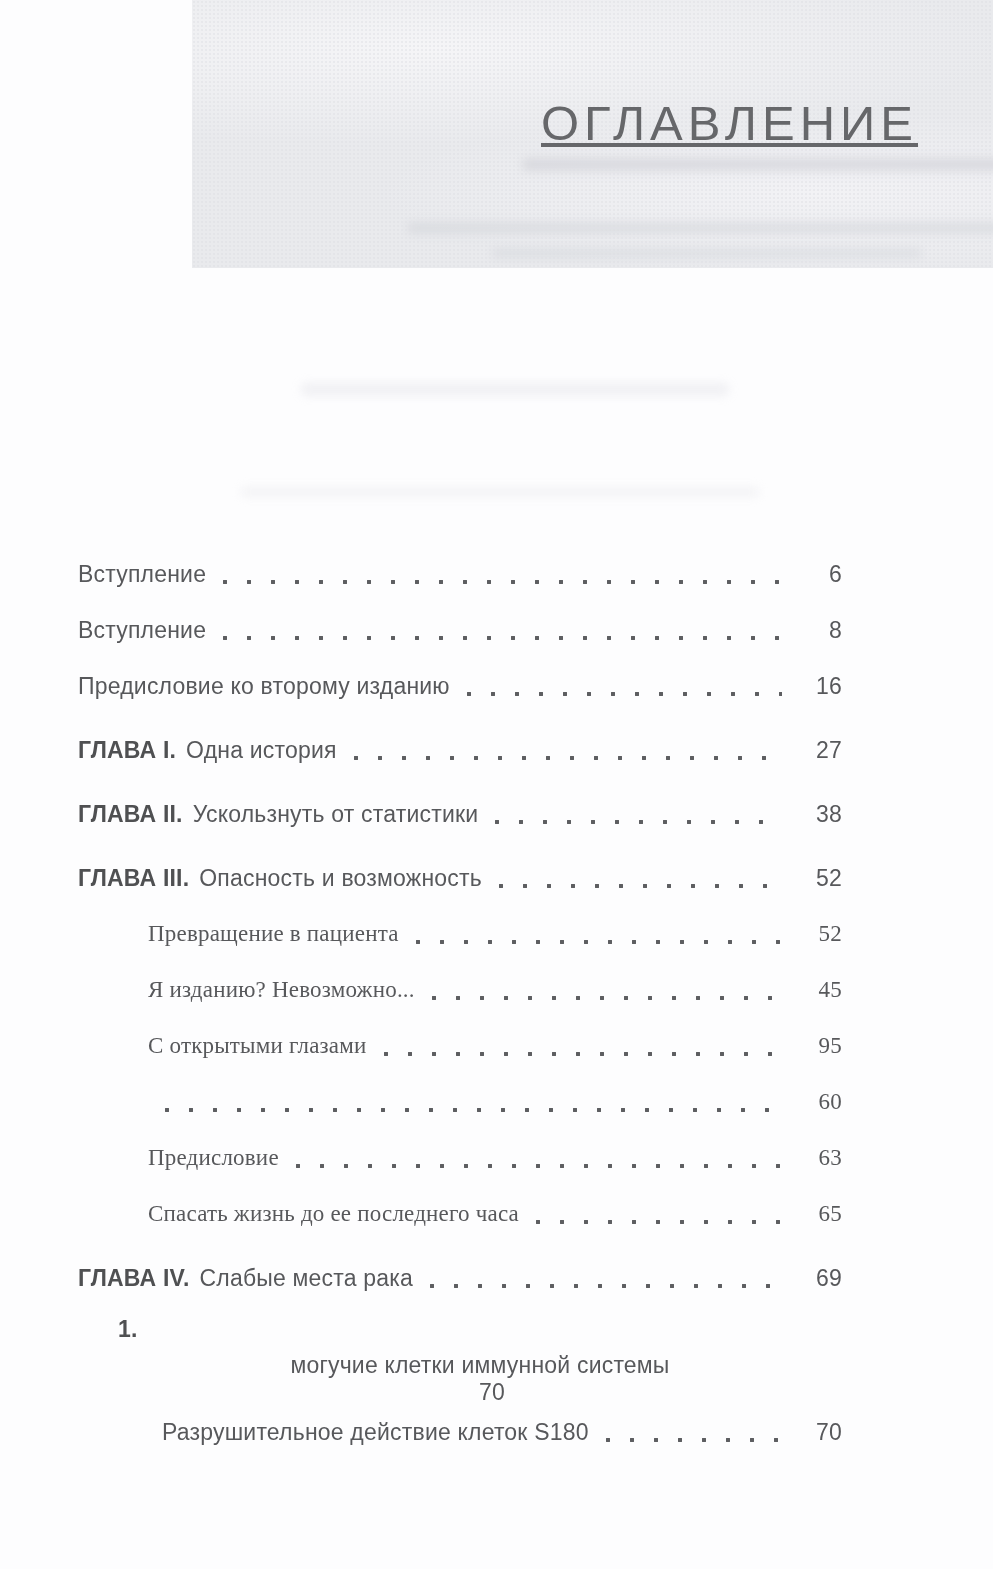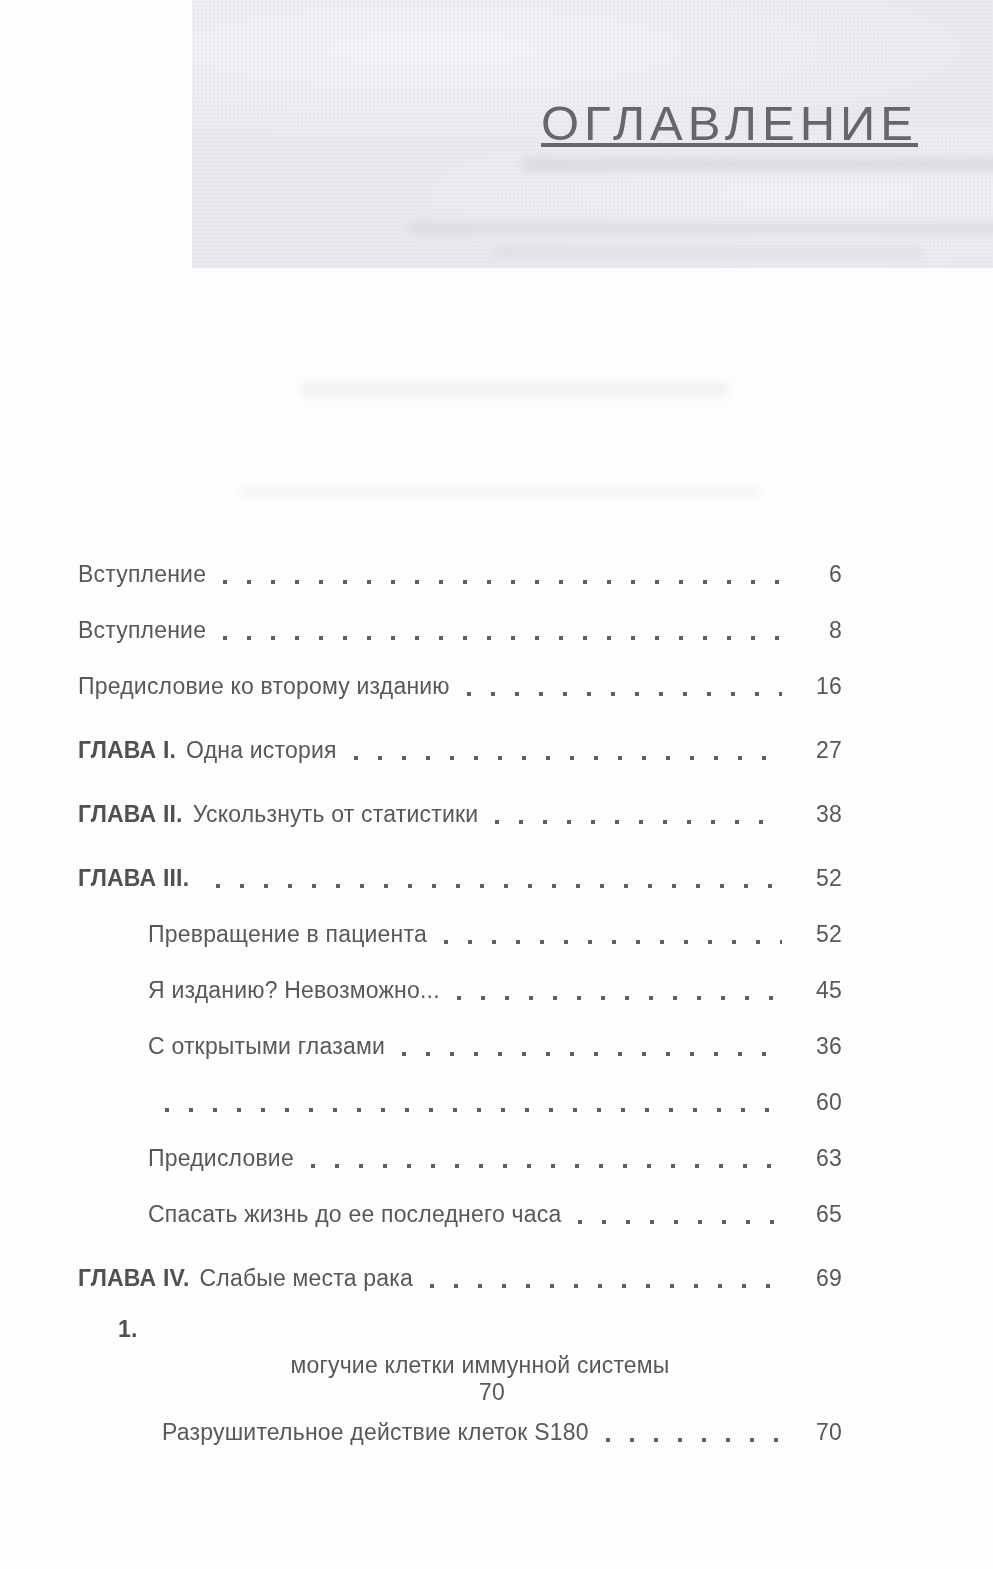--- a/index.html
+++ b/index.html
@@ -45,21 +45,21 @@
   .row .prefix{font-weight:bold;color:#4f5052;margin-right:10px;white-space:nowrap;}
   .row .t{white-space:nowrap;}
   .row .leader{
     flex:1;height:6px;align-self:center;
     margin:0 10px 0 16px;transform:translateY(8px);
     background-image:radial-gradient(circle at 3px 3px, #5d5e61 2.1px, rgba(0,0,0,0) 2.5px);
     background-size:24px 6px;background-repeat:repeat-x;
   }
   .row .pg{min-width:50px;text-align:right;white-space:nowrap;}
   .row.chapter{margin-top:8px;}
-  .row.sub{padding-left:70px;}
+  .row.sub{padding-left:70px;font-family:Liberation Serif, serif;}
   .row.section{padding-left:40px;height:46px;}
   .row.section-cont{padding-left:40px;height:46px;flex-direction:column;}
   .row.sub2{padding-left:84px;margin-top:6px;}
 </style>
 </head>
 <body>
 
 <div class="scan-band">
   <div class="smudge s1"></div>
   <div class="smudge s2"></div>
@@ -93,37 +93,38 @@
       <span class="pg">27</span>
     </div>
     <div class="row chapter">
       <span class="prefix">ГЛАВА II.</span>
       <span class="t">Ускользнуть от статистики</span>
       <span class="leader"></span>
       <span class="pg">38</span>
     </div>
     <div class="row chapter">
       <span class="prefix">ГЛАВА III.</span>
+      <span class="t">Опасность и возможность</span>
       <span class="leader"></span>
       <span class="pg">52</span>
     </div>
     <div class="row sub">
       <span class="t">Превращение в пациента</span>
       <span class="leader"></span>
       <span class="pg">52</span>
     </div>
     <div class="row sub">
       <span class="t">Я изданию? Невозможно...</span>
       <span class="leader"></span>
       <span class="pg">45</span>
     </div>
     <div class="row sub">
       <span class="t">С открытыми глазами</span>
       <span class="leader"></span>
-      <span class="pg">36</span>
+      <span class="pg">95</span>
     </div>
     <div class="row sub">
       <span class="leader"></span>
       <span class="pg">60</span>
     </div>
     <div class="row sub">
       <span class="t">Предисловие</span>
       <span class="leader"></span>
       <span class="pg">63</span>
     </div>

